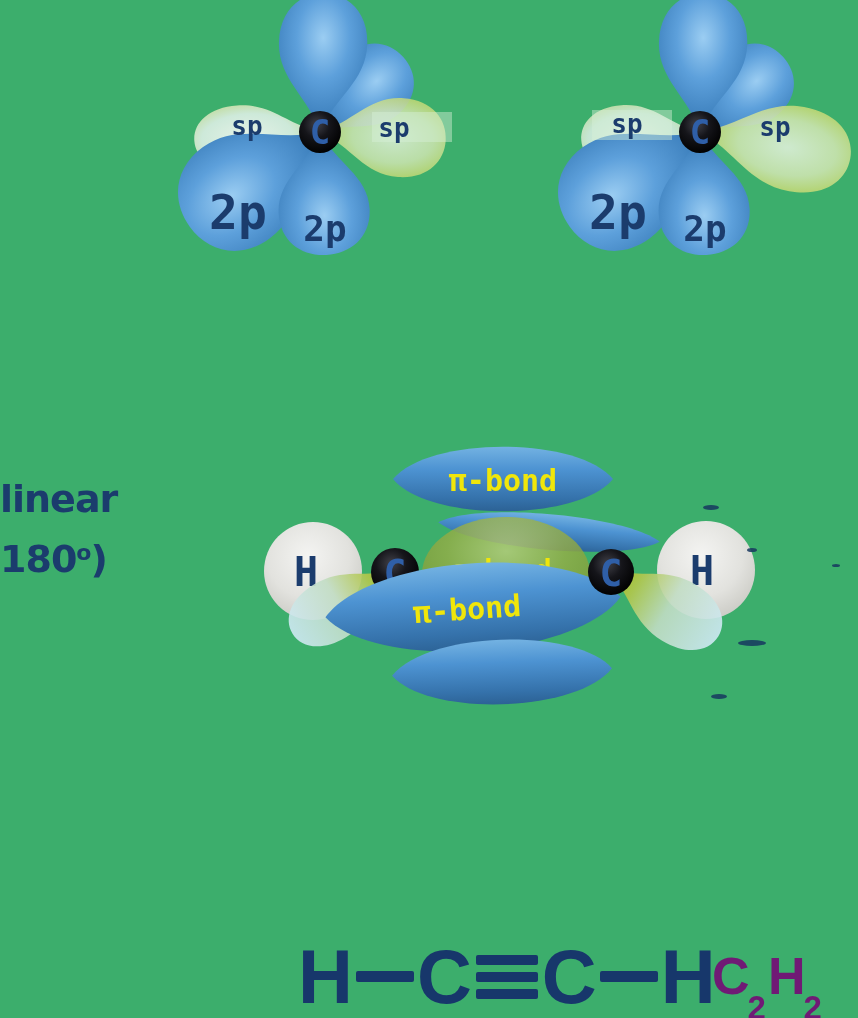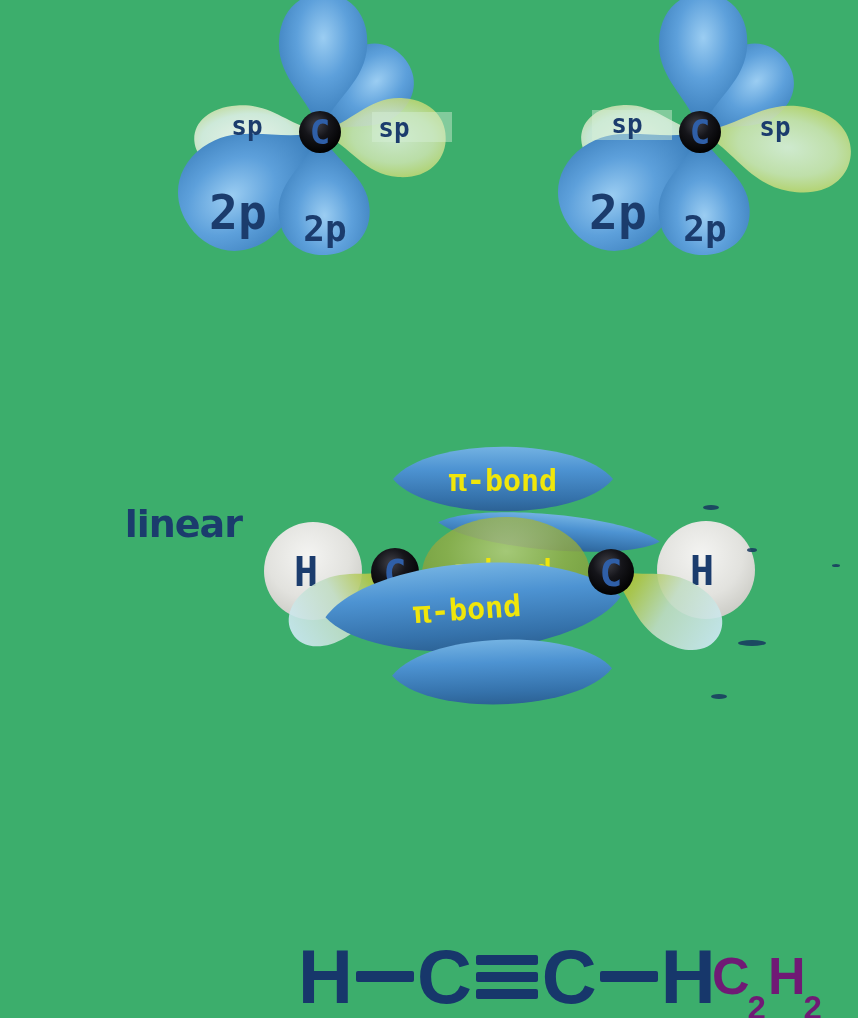--- a/index.html
+++ b/index.html
@@ -11,22 +11,22 @@
     font-family:"DejaVu Sans", sans-serif;
   }
   svg{position:absolute;overflow:visible;}
   svg text{font-family:"DejaVu Sans Mono", monospace;}
   .navy{fill:#1b3c6d;}
   .cletter{fill:#2f5fa8;font-weight:bold;}
   .yellowlbl{fill:#f0e60a;font-weight:bold;}
   .orb-lbl{font-weight:bold;}
 
   #annotation{
-    position:absolute;left:0;top:498px;width:242px;
-    text-align:right;color:#1b3c6d;
+    position:absolute;left:0;top:473px;width:242px;
+    text-align:left;color:#1b3c6d;
     font-size:38px;font-weight:bold;line-height:52px;
     letter-spacing:-1px;
   }
   #annotation sup{font-size:22px;position:relative;top:2px;}
 
   #formula{
     position:absolute;left:298px;top:942px;
     display:flex;align-items:center;
     color:#17376b;font-family:"Liberation Sans", sans-serif;
     font-weight:bold;font-size:76px;line-height:0.92;
@@ -157,20 +157,21 @@
     <text class="yellowlbl" x="227" y="179" font-size="30" text-anchor="middle" dominant-baseline="central" transform="rotate(-4 227 179)">π-bond</text>
 
     <use href="#lens" fill="url(#gLens)" transform="translate(262,242) rotate(-2) scale(1.0,1.05)"></use>
 
     <use href="#lens" fill="url(#gLens)" transform="translate(263,49) scale(1.0,1.05)"></use>
     <text class="yellowlbl" x="263" y="50" font-size="30" text-anchor="middle" dominant-baseline="central">π-bond</text>
   </svg>
 
   <div id="annotation">
     <div>linear</div>
+    <div><span>180</span><sup>o</sup><span>)</span></div>
   </div>
 
   <div id="formula">
     <span>H</span>
     <div class="bond-single"></div>
     <span>C</span>
     <div class="bond-triple">
       <div class="bar"></div>
       <div class="bar"></div>
       <div class="bar"></div>

